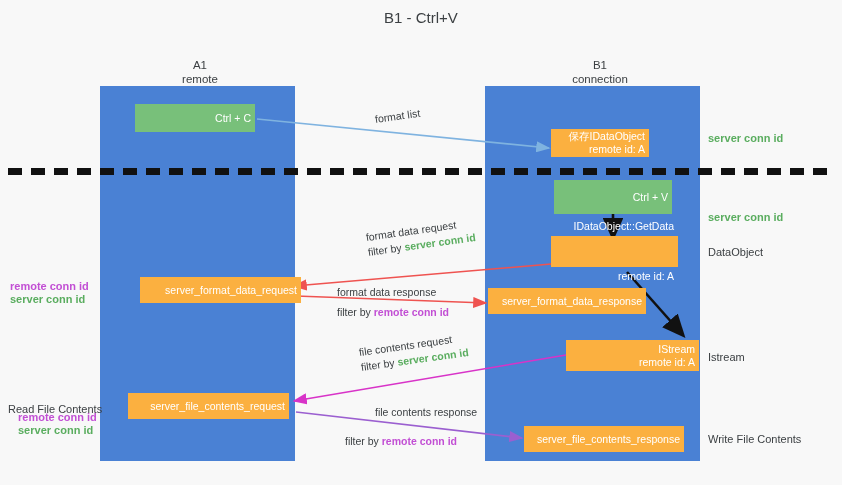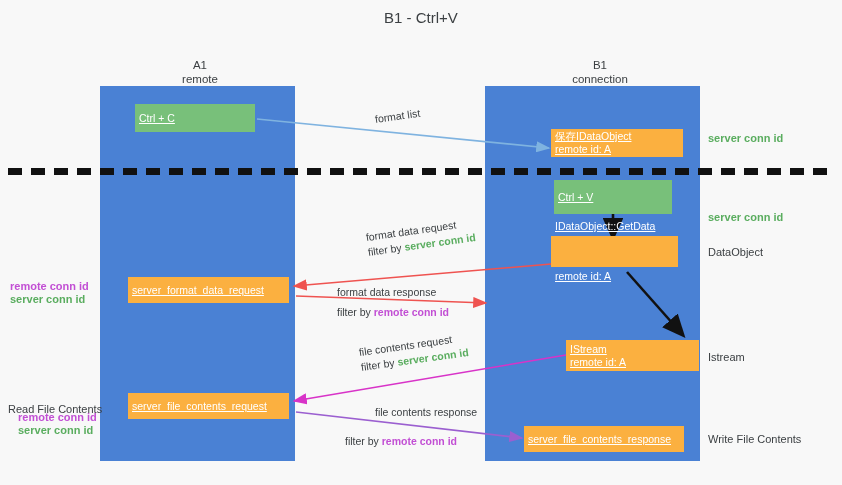--- a/index.html
+++ b/index.html
@@ -51,28 +51,27 @@
     height: 375px;
   }
   #lane-a1 { left: 100px; width: 195px; }
   #lane-b1 { left: 485px; width: 215px; }
 
   
   .box {
     box-sizing: border-box;
     display: flex;
     flex-direction: column;
-    align-items: flex-start;
+    align-items: flex-end;
     justify-content: center;
     text-align: center;
     color: #ffffff;
     font-size: 10.5px;
     line-height: 13px;
     padding: 2px 4px;
-    text-decoration: underline;
   }
   .box-green { background: #78c07a; }
   .box-orange { background: #fbb040; }
 
   
   .side-label {
     font-size: 11px;
     line-height: 14px;
   }
   .lbl-green { color: #5aad5f; font-weight: bold; }
@@ -161,43 +160,46 @@
 
     <line x1="296" y1="412" x2="522" y2="438" stroke="#9b5fd0" stroke-width="1.6" marker-end="url(#ah-purple)"></line>
   </svg>
 
   <div id="dashed-separator" class="abs"></div>
 
   <div class="abs box box-green" style="left:135px; top:104px; width:120px; height:28px;">
     <span>Ctrl + C</span>
   </div>
 
-  <div class="abs box box-orange" style="left:551px; top:129px; width:132px; height:28px;">
+  <div class="abs box box-orange" style="left:551px; top:129px; width:98px; height:28px;">
     <span>保存IDataObject</span>
     <span>remote id: A</span>
   </div>
 
   <div class="abs box box-green" style="left:554px; top:180px; width:118px; height:34px;">
     <span>Ctrl + V</span>
   </div>
 
   <div class="abs box box-orange" style="left:551px; top:236px; width:127px; height:31px;gap:37px;">
     <span>IDataObject::GetData</span>
     <span>remote id: A</span>
   </div>
 
   <div class="abs box box-orange" style="left:566px; top:340px; width:133px; height:31px;">
     <span>IStream</span>
     <span>remote id: A</span>
   </div>
 
-  <div class="abs box box-orange" style="left:128px; top:277px; width:161px; height:26px;">
+  <div class="abs box box-orange" style="left:140px; top:277px; width:161px; height:26px;">
     <span>server_format_data_request</span>
   </div>
 
+  <div class="abs box box-orange" style="left:488px; top:288px; width:158px; height:26px;">
+    <span>server_format_data_response</span>
+  </div>
 
   <div class="abs box box-orange" style="left:128px; top:393px; width:161px; height:26px;">
     <span>server_file_contents_request</span>
   </div>
 
   <div class="abs box box-orange" style="left:524px; top:426px; width:160px; height:26px;">
     <span>server_file_contents_response</span>
   </div>
 
   <div class="abs side-label lbl-green" style="left:708px; top:131px;">server conn id</div>

